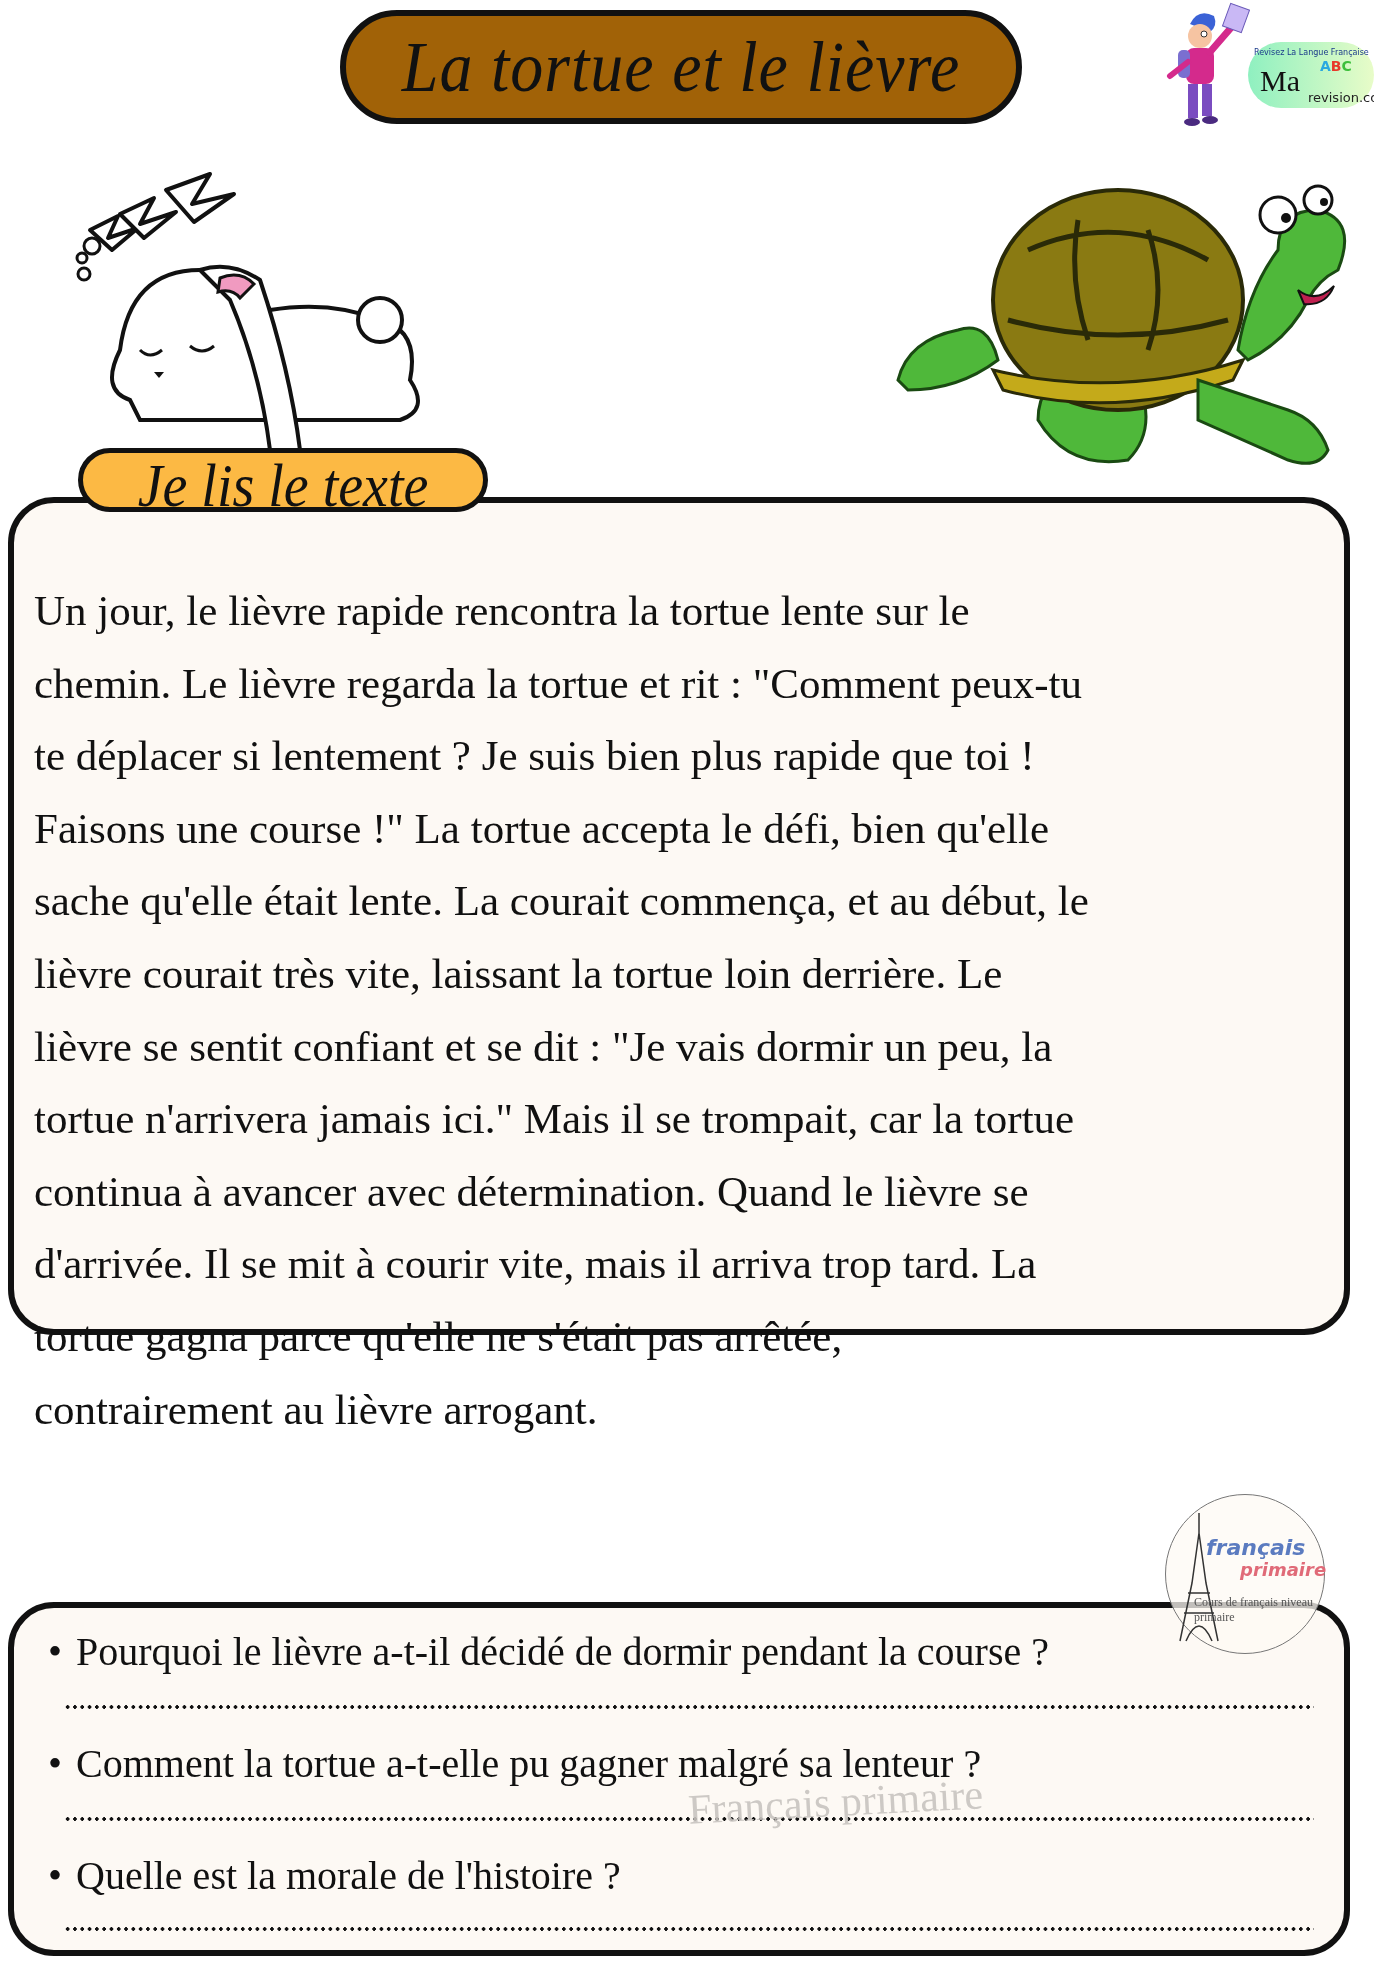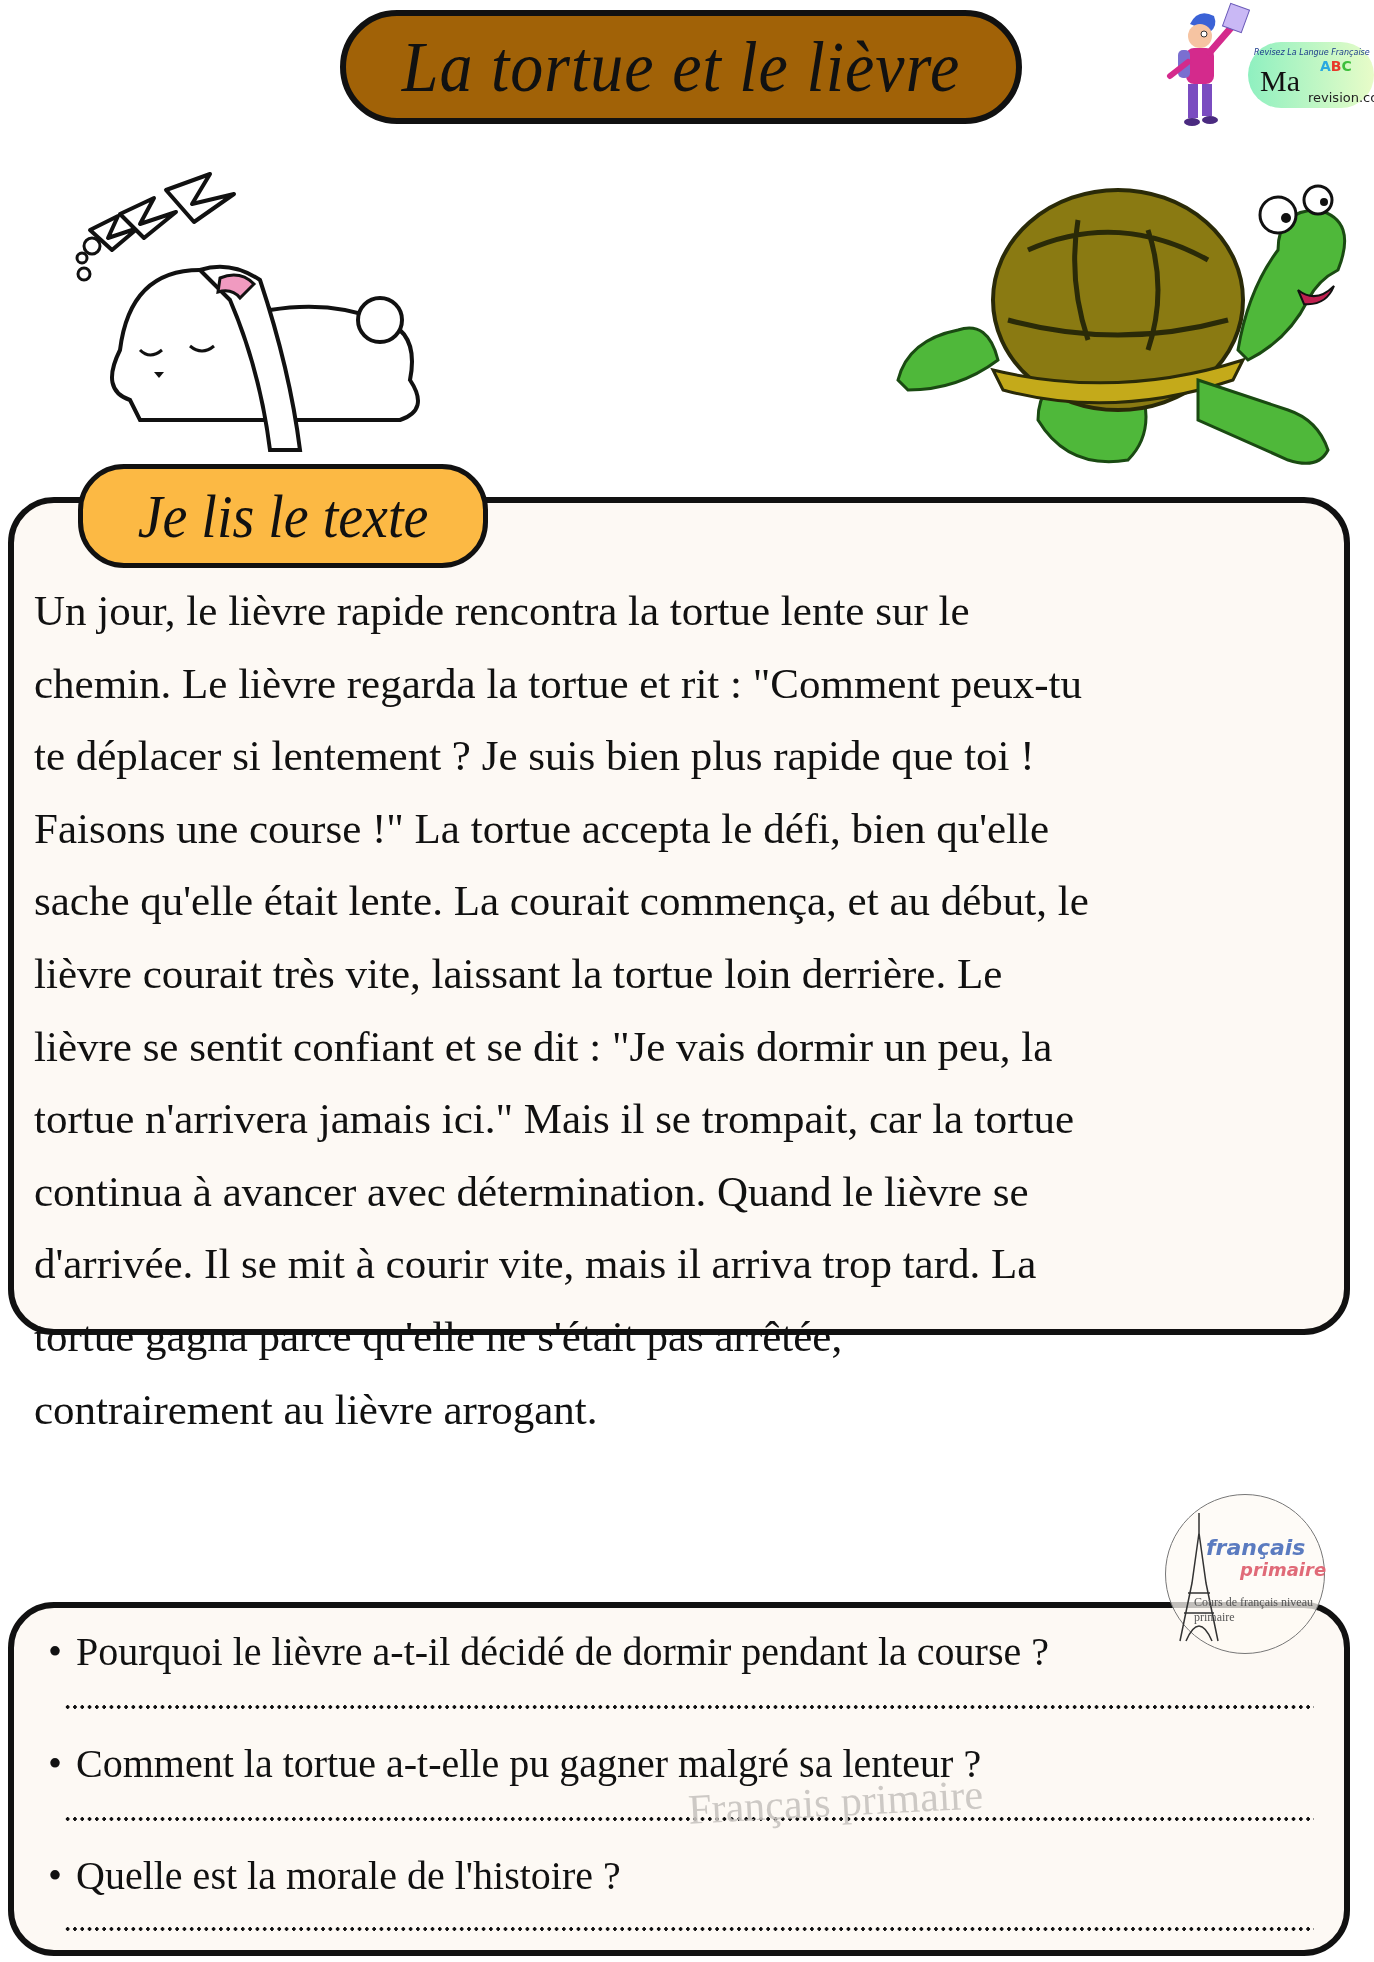--- a/index.html
+++ b/index.html
@@ -15,21 +15,21 @@
     font-family: "Liberation Serif", "DejaVu Serif", serif; font-style: italic;
     font-size: 66px; letter-spacing: 1px; color: #111; transform: scaleY(1.08);
   }
 
   .logo-top { position: absolute; left: 1160px; top: 2px; width: 214px; height: 130px; }
   .logo-badge {
     position: absolute; left: 88px; top: 40px; width: 126px; height: 66px;
     border-radius: 33px; background: linear-gradient(90deg, #8ff0c0, #e8fcc8);
   }
   .logo-badge .tag {
-    position: absolute; left: 6px; top: 6px; font-size: 8px; font-style: italic;
+    position: absolute; left: 6px; top: 6px; font-size: 8px; 
     font-family: "DejaVu Sans", sans-serif; color: #1a3a8a; white-space: nowrap;
   }
   .logo-badge .ma {
     position: absolute; left: 12px; top: 22px; font-size: 30px;
     font-family: "Liberation Serif", serif; color: #111;
   }
   .logo-badge .site {
     position: absolute; left: 60px; top: 40px; font-size: 13px;
     font-family: "DejaVu Sans", sans-serif; color: #222; margin-top: 8px;
   }
@@ -39,23 +39,23 @@
   }
 
   .bunny { position: absolute; left: 70px; top: 170px; width: 380px; height: 300px; }
   .turtle { position: absolute; left: 878px; top: 160px; width: 470px; height: 310px; }
 
   .text-box {
     position: absolute; left: 8px; top: 497px; width: 1342px; height: 838px;
     background: #fdf9f4; border: 6px solid #111; border-radius: 46px;
   }
   .section-pill {
-    position: absolute; left: 78px; top: 448px; width: 410px; height: 104px;
+    position: absolute; left: 78px; top: 448px; width: 410px; height: 64px;
     background: #fcb944; border: 5px solid #111; border-radius: 46px;
-    display: flex; align-items: center; justify-content: center; z-index: 3; margin-top: 16px;
+    display: flex; align-items: flex-start; justify-content: center; z-index: 3;
   }
   .section-pill span {
     font-family: "Liberation Serif", "DejaVu Serif", serif; font-style: italic;
     font-size: 56px; color: #111; transform: scaleY(1.08);
   }
   .story {
     position: absolute; left: 20px; top: 72px; width: 1310px;
     font-family: "Liberation Serif", "DejaVu Serif", serif;
     font-size: 43px; line-height: 72.6px; color: #111;
   }

